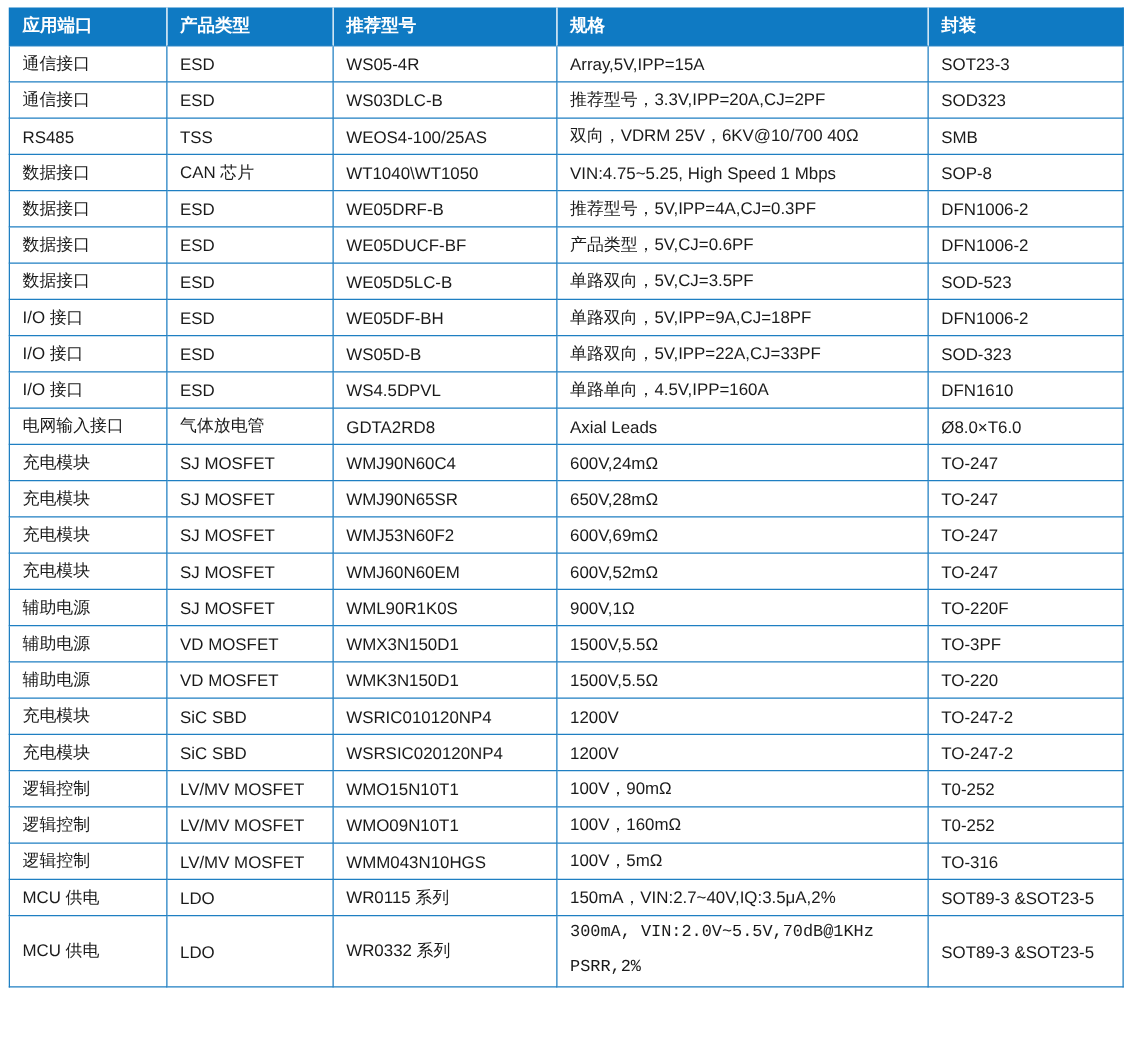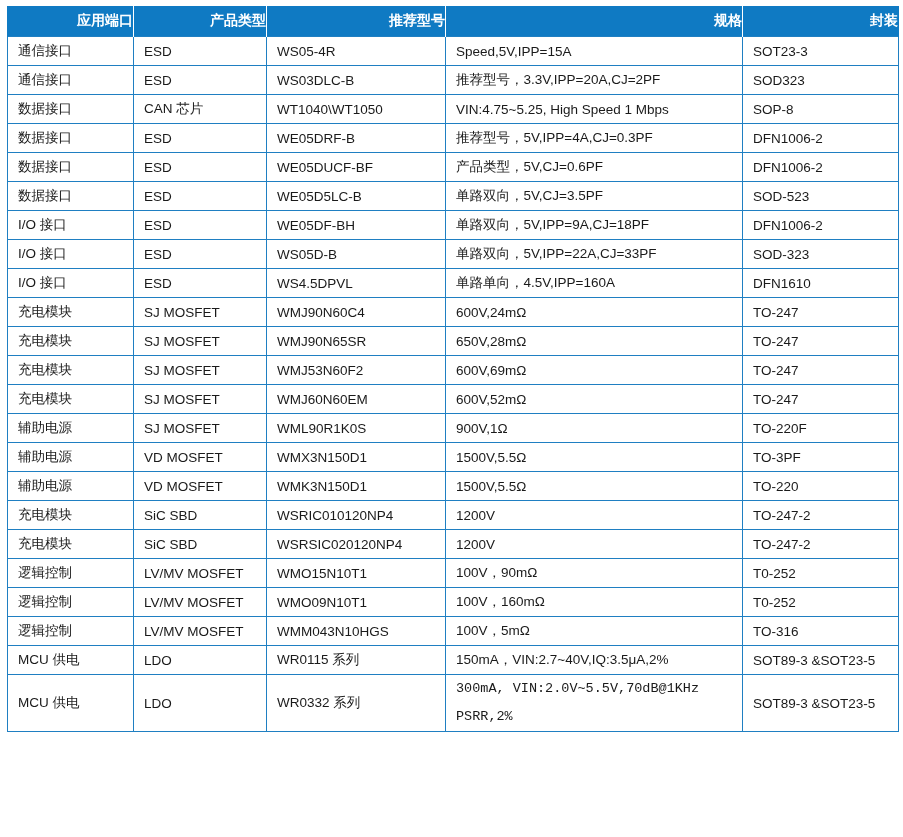--- a/index.html
+++ b/index.html
@@ -25,21 +25,21 @@
     }
     .spec-table col.c0 { width: 126px; }
     .spec-table col.c1 { width: 133px; }
     .spec-table col.c2 { width: 179px; }
     .spec-table col.c3 { width: 297px; }
     .spec-table col.c4 { width: 156px; }
     .spec-table th {
       background: #0f7ac3;
       color: #ffffff;
       font-weight: bold;
-      text-align: right;
+      text-align: left;
       height: 30px;
       padding: 0 0 0 10px;
       border-left: 1px solid #ffffff;
       border-right: 1px solid #ffffff;
       font-size: 14px;
     }
     .spec-table th:first-child { border-left: 1px solid #0f7ac3; }
     .spec-table th:last-child { border-right: 1px solid #0f7ac3; }
     .spec-table td {
       border: 1px solid #1f7fc2;
@@ -77,29 +77,36 @@
       <th>推荐型号</th>
       <th>规格</th>
       <th>封装</th>
     </tr>
   </thead>
   <tbody id="table-body">
       <tr>
         <td>通信接口</td>
         <td>ESD</td>
         <td>WS05-4R</td>
-        <td>Speed,5V,IPP=15A</td>
+        <td>Array,5V,IPP=15A</td>
         <td>SOT23-3</td>
       </tr>
       <tr>
         <td>通信接口</td>
         <td>ESD</td>
         <td>WS03DLC-B</td>
         <td>推荐型号，3.3V,IPP=20A,CJ=2PF</td>
         <td>SOD323</td>
+      </tr>
+      <tr>
+        <td>RS485</td>
+        <td>TSS</td>
+        <td>WEOS4-100/25AS</td>
+        <td>双向，VDRM 25V，6KV@10/700 40Ω</td>
+        <td>SMB</td>
       </tr>
       <tr>
         <td>数据接口</td>
         <td>CAN 芯片</td>
         <td>WT1040\WT1050</td>
         <td>VIN:4.75~5.25, High Speed 1 Mbps</td>
         <td>SOP-8</td>
       </tr>
       <tr>
         <td>数据接口</td>
@@ -135,20 +142,27 @@
         <td>WS05D-B</td>
         <td>单路双向，5V,IPP=22A,CJ=33PF</td>
         <td>SOD-323</td>
       </tr>
       <tr>
         <td>I/O 接口</td>
         <td>ESD</td>
         <td>WS4.5DPVL</td>
         <td>单路单向，4.5V,IPP=160A</td>
         <td>DFN1610</td>
+      </tr>
+      <tr>
+        <td>电网输入接口</td>
+        <td>气体放电管</td>
+        <td>GDTA2RD8</td>
+        <td>Axial Leads</td>
+        <td>Ø8.0×T6.0</td>
       </tr>
       <tr>
         <td>充电模块</td>
         <td>SJ MOSFET</td>
         <td>WMJ90N60C4</td>
         <td>600V,24mΩ</td>
         <td>TO-247</td>
       </tr>
       <tr>
         <td>充电模块</td>

